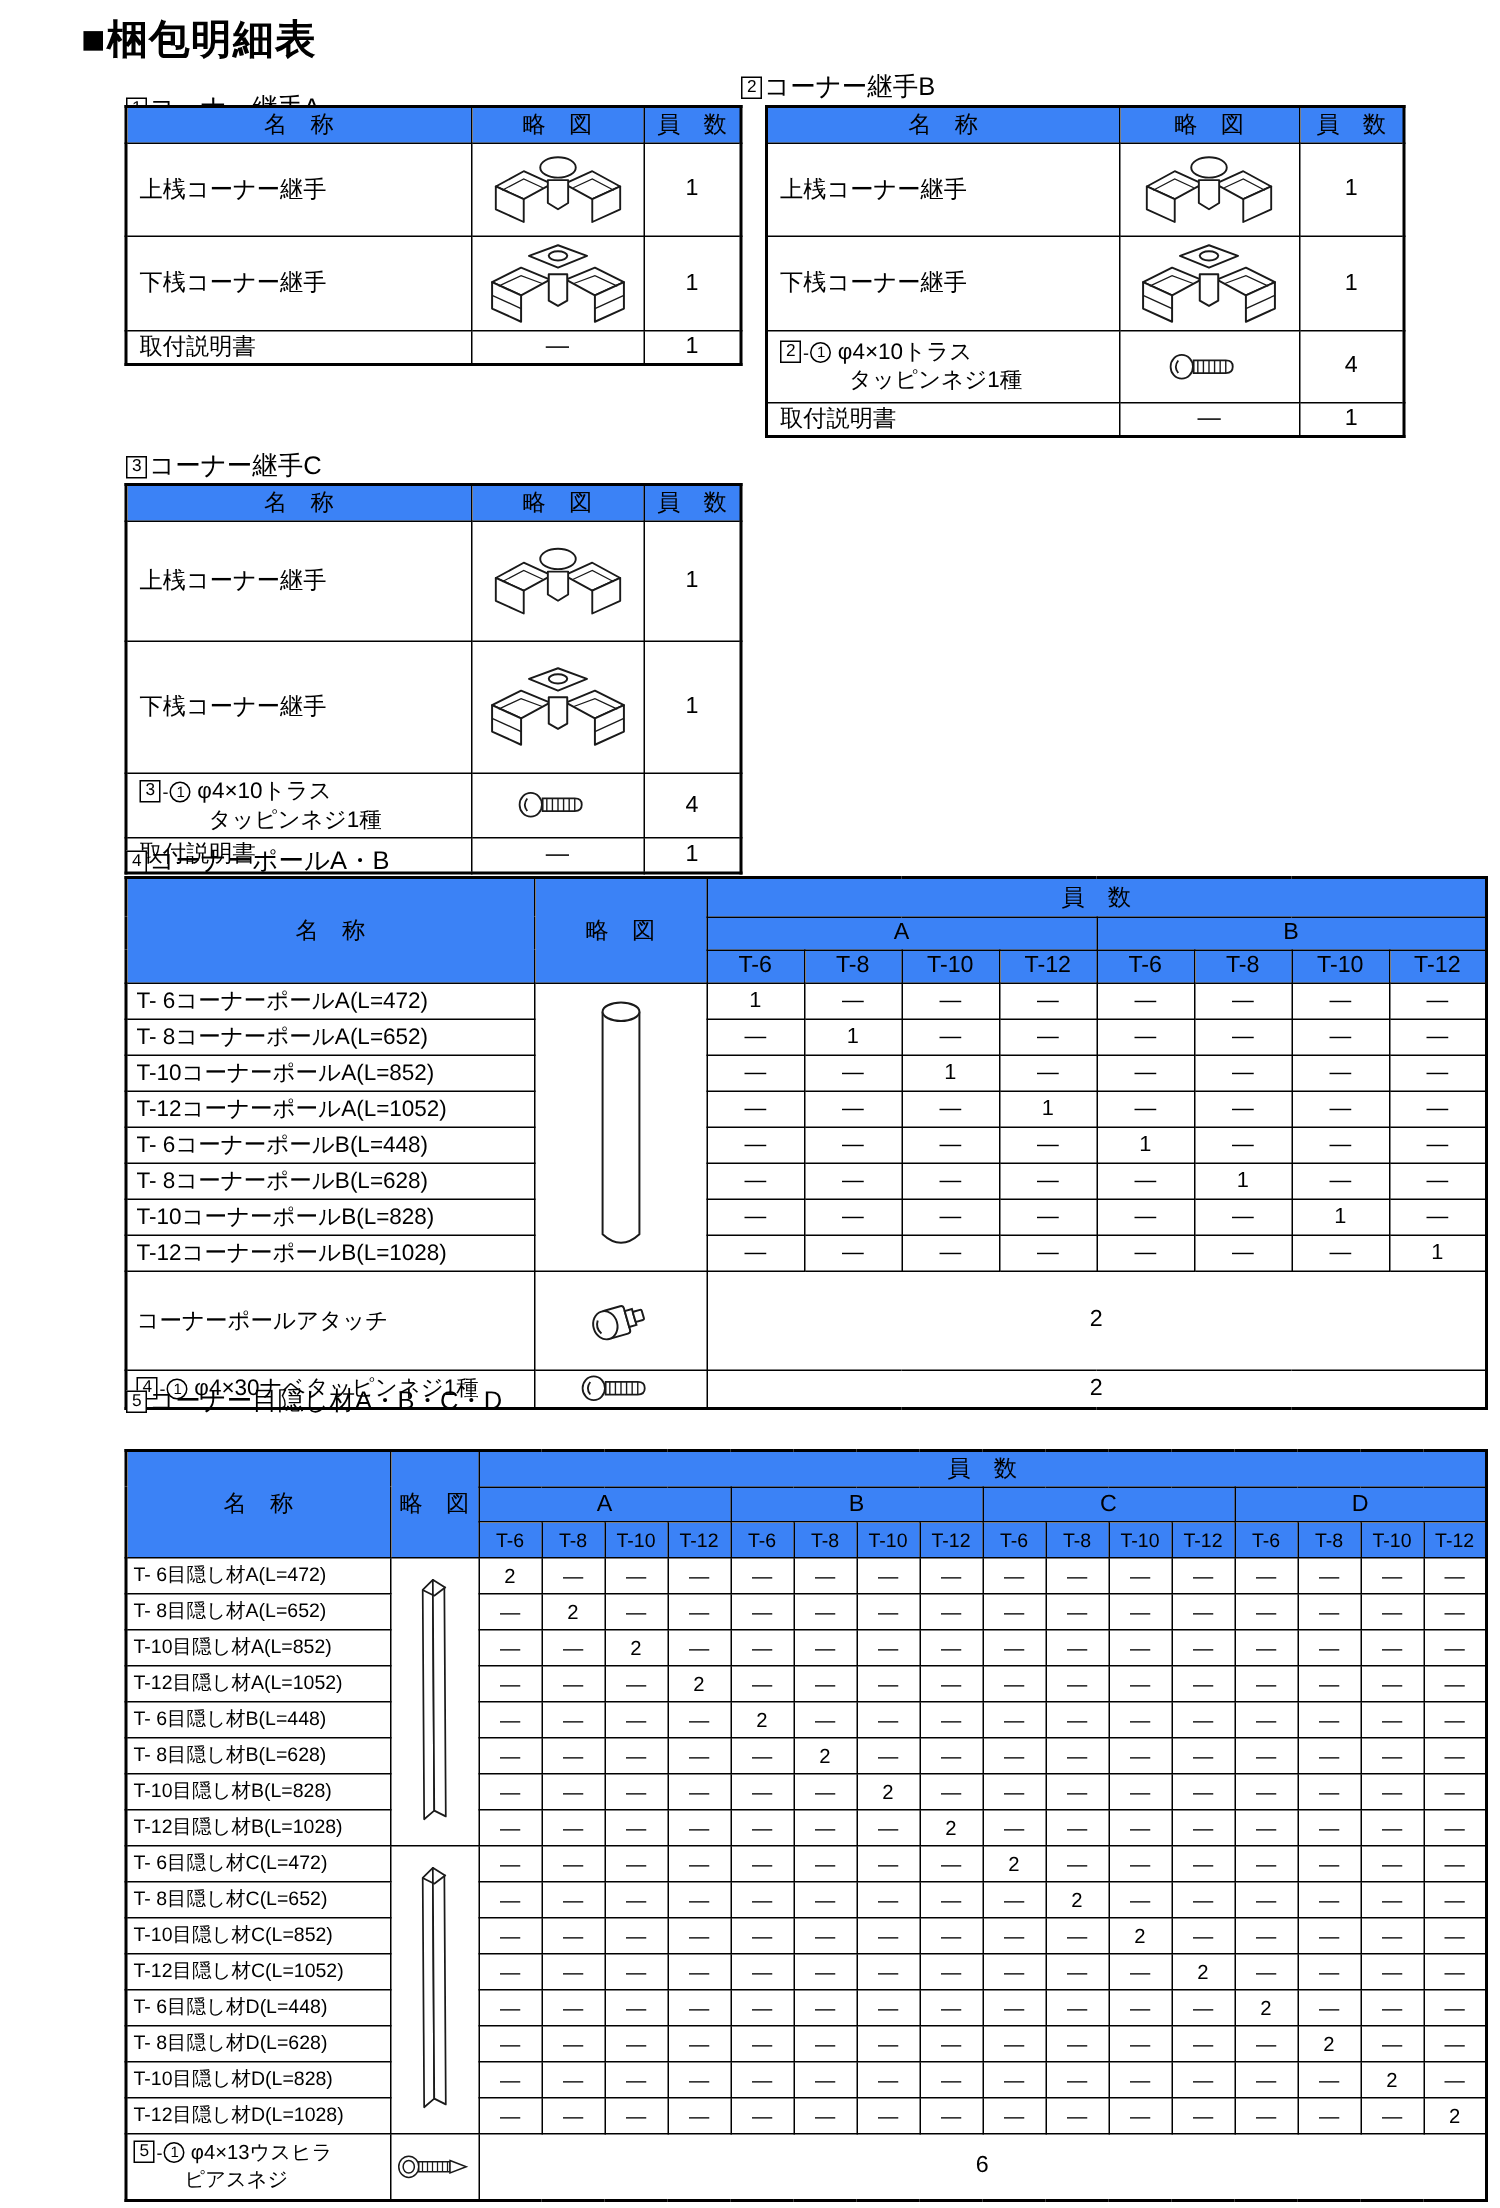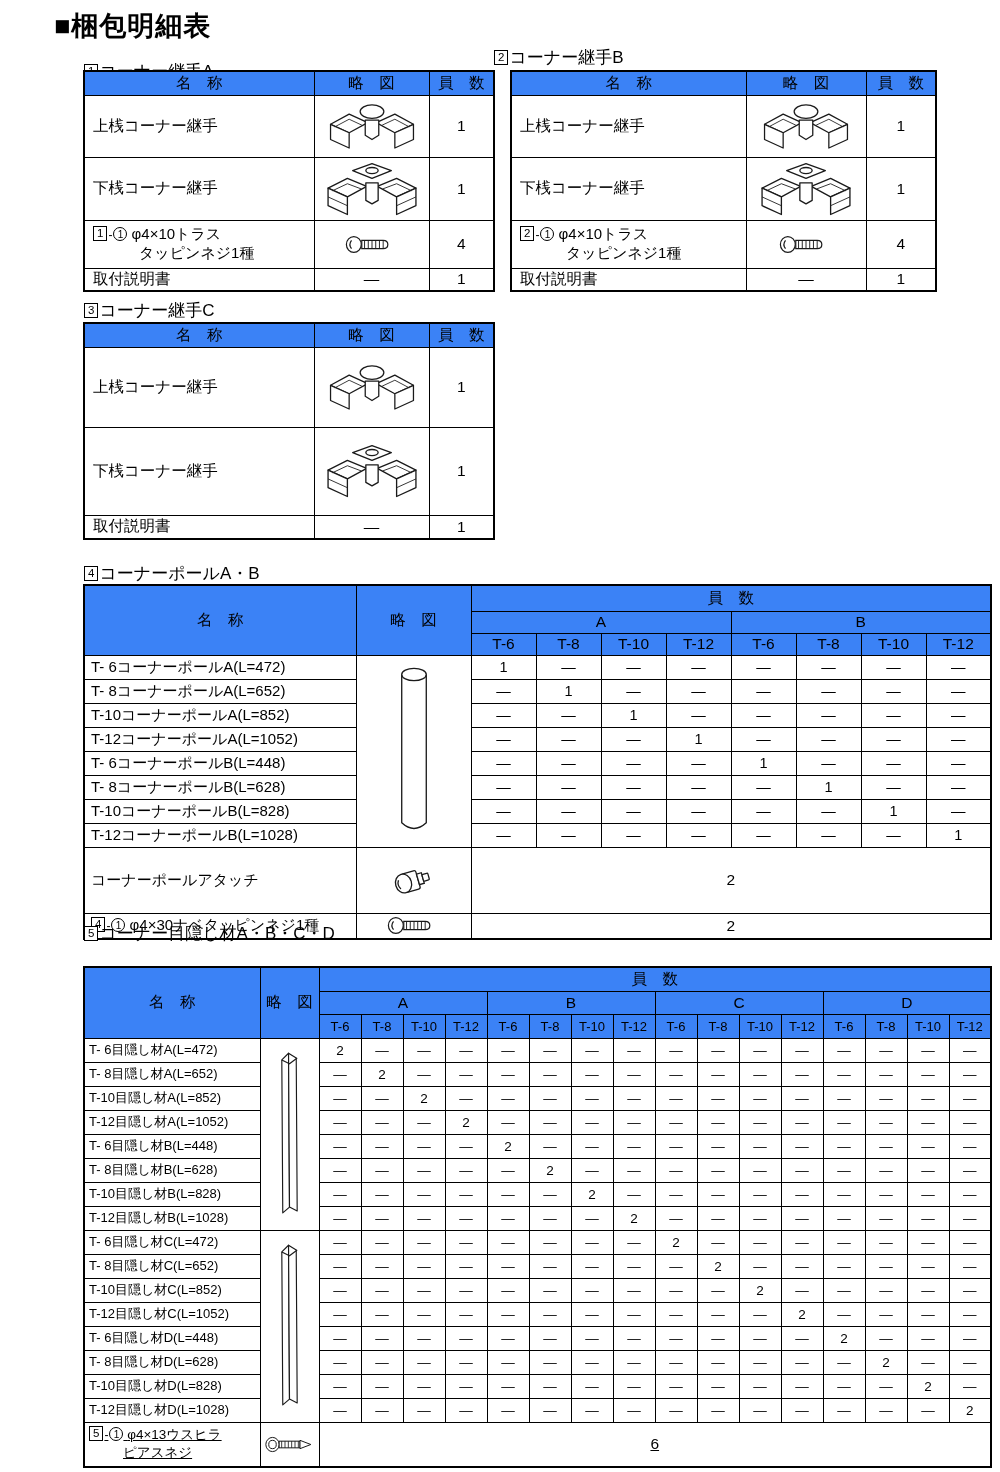--- a/index.html
+++ b/index.html
@@ -49,21 +49,21 @@
   #tbl-pole .r-attach { height: 66px; }
   #tbl-pole .r-ref { height: 26px; }
 
   #tbl-blind thead tr.h1 { height: 24px; }
   #tbl-blind thead tr.h2 { height: 23px; }
   #tbl-blind thead tr.h3 { height: 24px; }
   #tbl-blind thead tr.h3 th { font-size: 13px; }
   #tbl-blind tbody.main td { height: 24px; }
   #tbl-blind td.name { font-size: 13px; padding-left: 4px; }
   #tbl-blind tbody.main td.qty { font-size: 13.5px; }
-  #tbl-blind .r-ref { height: 45px; text-decoration: underline; }
+  #tbl-blind .r-ref { height: 45px; }
   #tbl-blind .refline, #tbl-blind .refline2 { font-size: 13.5px; }
   #tbl-blind .refline2 { padding-left: 34px; }
 
   .svg-joint-upper { width: 88px; height: 54px; }
   .svg-joint-lower { width: 92px; height: 58px; }
   .svg-screw { width: 54px; height: 19px; }
   .svg-pole { width: 34px; height: 182px; }
   .svg-blind { width: 25px; height: 176px; }
   .svg-attach { width: 46px; height: 34px; }
   .svg-piercing { width: 50px; height: 17px; }
@@ -182,32 +182,20 @@
       </tr>
       <tr class="r-lower">
         <td class="name">下桟コーナー継手</td>
         <td class="sketch">
             <svg class="svg-joint-lower">
               <use href="#i-joint-lower"></use>
             </svg>
           </td>
         <td class="qty">1</td>
       </tr>
-      <tr class="r-screw">
-        <td class="name">
-          <div class="refline"><span class="boxnum">1</span><span class="hyph">-</span><span class="circnum">1</span> <span>φ4×10トラス</span></div>
-          <div class="refline2">タッピンネジ1種</div>
-        </td>
-        <td class="sketch">
-            <svg class="svg-screw">
-              <use href="#i-screw"></use>
-            </svg>
-          </td>
-        <td class="qty">4</td>
-      </tr>
       <tr class="r-manual">
         <td class="name">取付説明書</td>
         <td class="sketch">—</td>
         <td class="qty">1</td>
       </tr>
     </tbody>
   </table>
 
   <div class="caption" style="left:494px;top:46px">
     <span class="boxnum">2</span><span>コーナー継手B</span>
@@ -291,20 +279,32 @@
         <td class="qty">1</td>
       </tr>
       <tr class="r-lower">
         <td class="name">下桟コーナー継手</td>
         <td class="sketch">
             <svg class="svg-joint-lower">
               <use href="#i-joint-lower"></use>
             </svg>
           </td>
         <td class="qty">1</td>
+      </tr>
+      <tr class="r-screw">
+        <td class="name">
+          <div class="refline"><span class="boxnum">3</span><span class="hyph">-</span><span class="circnum">1</span> <span>φ4×10トラス</span></div>
+          <div class="refline2">タッピンネジ1種</div>
+        </td>
+        <td class="sketch">
+            <svg class="svg-screw">
+              <use href="#i-screw"></use>
+            </svg>
+          </td>
+        <td class="qty">4</td>
       </tr>
       <tr class="r-manual">
         <td class="name">取付説明書</td>
         <td class="sketch">—</td>
         <td class="qty">1</td>
       </tr>
     </tbody>
   </table>
 
   <div class="caption" style="left:84px;top:562px">

